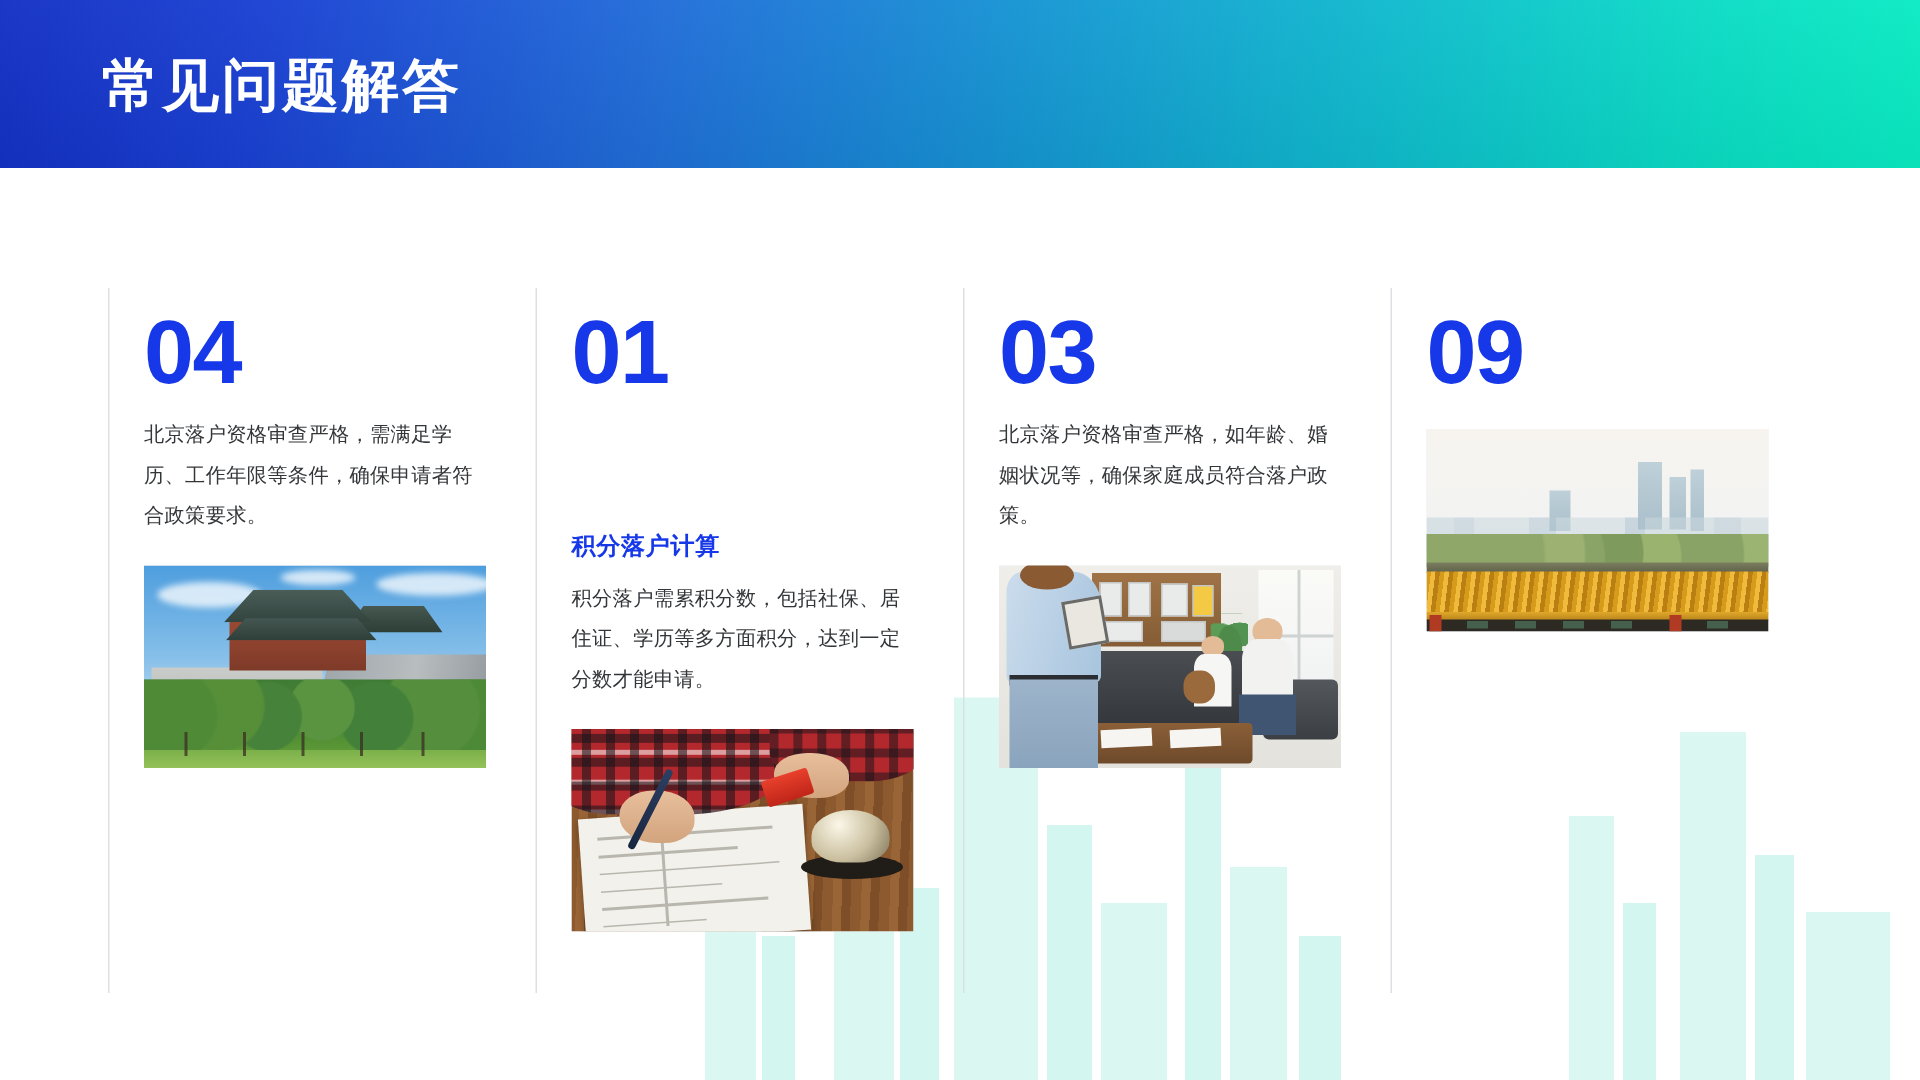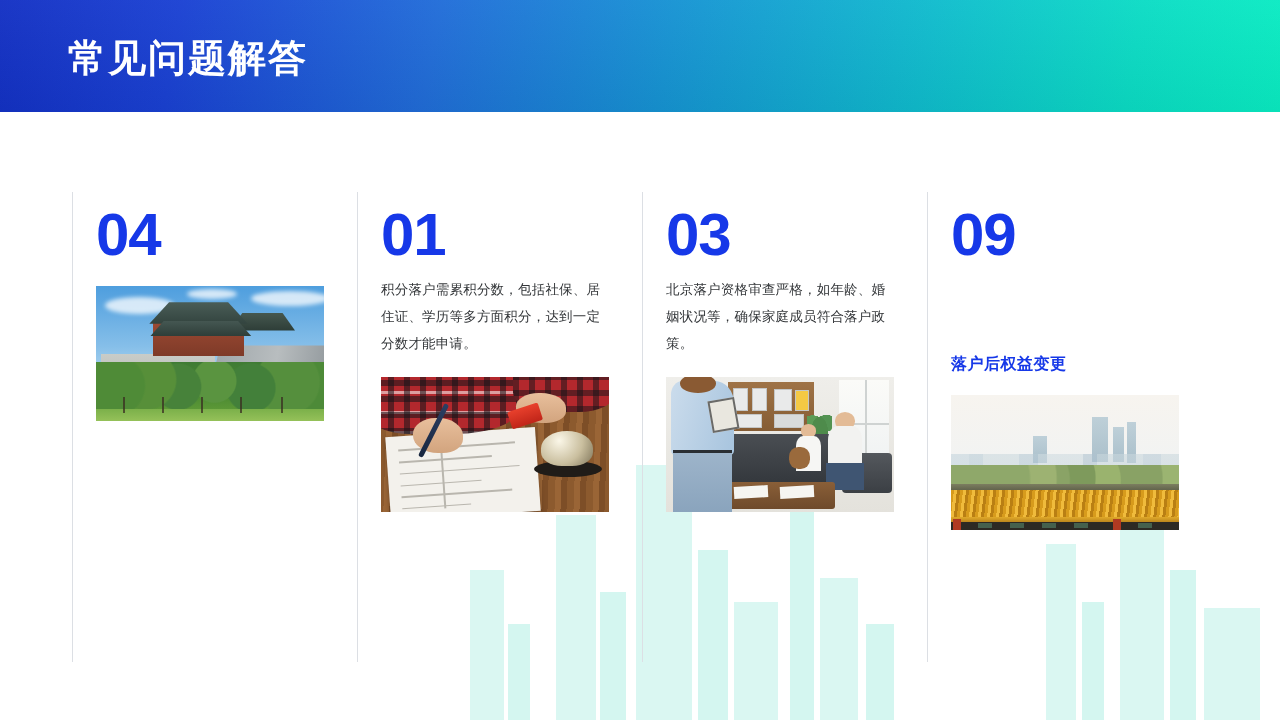--- a/index.html
+++ b/index.html
@@ -207,20 +207,21 @@
 
 <div id="header">
   <div id="header-title">常见问题解答</div>
 </div>
 
 <div id="content">
   <div id="cards">
 
     <div class="card">
       <div class="card-num">04</div>
+      <div class="card-body">北京落户资格审查严格，需满足学历、工作年限等条件，确保申请者符合政策要求。</div>
       <div class="card-photo">
         <div class="ph-inner">
           <div class="p1-sky"></div>
           <div class="p1-cloud" style="left:4%;top:8%;width:30%;height:13%"></div>
           <div class="p1-cloud" style="left:68%;top:4%;width:34%;height:11%"></div>
           <div class="p1-cloud" style="left:40%;top:2%;width:22%;height:8%"></div>
           <div class="p1-wall2"></div>
           <div class="p1-wall"></div>
           <div class="p1-body"></div>
           <div class="p1-roof3"></div>
@@ -232,20 +233,21 @@
           <div class="p1-trunk" style="left:29%"></div>
           <div class="p1-trunk" style="left:46%"></div>
           <div class="p1-trunk" style="left:63%"></div>
           <div class="p1-trunk" style="left:81%"></div>
         </div>
       </div>
     </div>
 
     <div class="card">
       <div class="card-num">01</div>
+      <div class="card-title">积分落户计算</div>
       <div class="card-body">积分落户需累积分数，包括社保、居住证、学历等多方面积分，达到一定分数才能申请。</div>
       <div class="card-photo">
         <div class="ph-inner">
           <div class="p2-desk"></div>
           <div class="p2-paper">
             <div class="p2-line" style="left:8%;top:16%;width:78%"></div>
             <div class="p2-line" style="left:8%;top:30%;width:62%"></div>
             <div class="p2-line" style="left:8%;top:44%;width:80%"></div>
             <div class="p2-line" style="left:8%;top:58%;width:54%"></div>
             <div class="p2-line" style="left:8%;top:72%;width:74%"></div>
@@ -299,21 +301,20 @@
             <div class="p3-wjeans"></div>
             <div class="p3-clip"></div>
           </div>
           <div class="p3-head" style="left:6%;top:-2%;width:16%;height:14%;background:#8a5a33"></div>
         </div>
       </div>
     </div>
 
     <div class="card">
       <div class="card-num">09</div>
-      <div class="card-title">落户后权益变更</div>
       <div class="card-photo">
         <div class="ph-inner">
           <div class="p4-sky"></div>
           <div class="p4-tower" style="left:62%;top:16%;width:7%;height:34%"></div>
           <div class="p4-tower" style="left:71%;top:24%;width:5%;height:26%"></div>
           <div class="p4-tower" style="left:77%;top:20%;width:4%;height:30%"></div>
           <div class="p4-tower" style="left:36%;top:30%;width:6%;height:20%"></div>
           <div class="p4-far"></div>
           <div class="p4-trees"></div>
           <div class="p4-ridge"></div>

